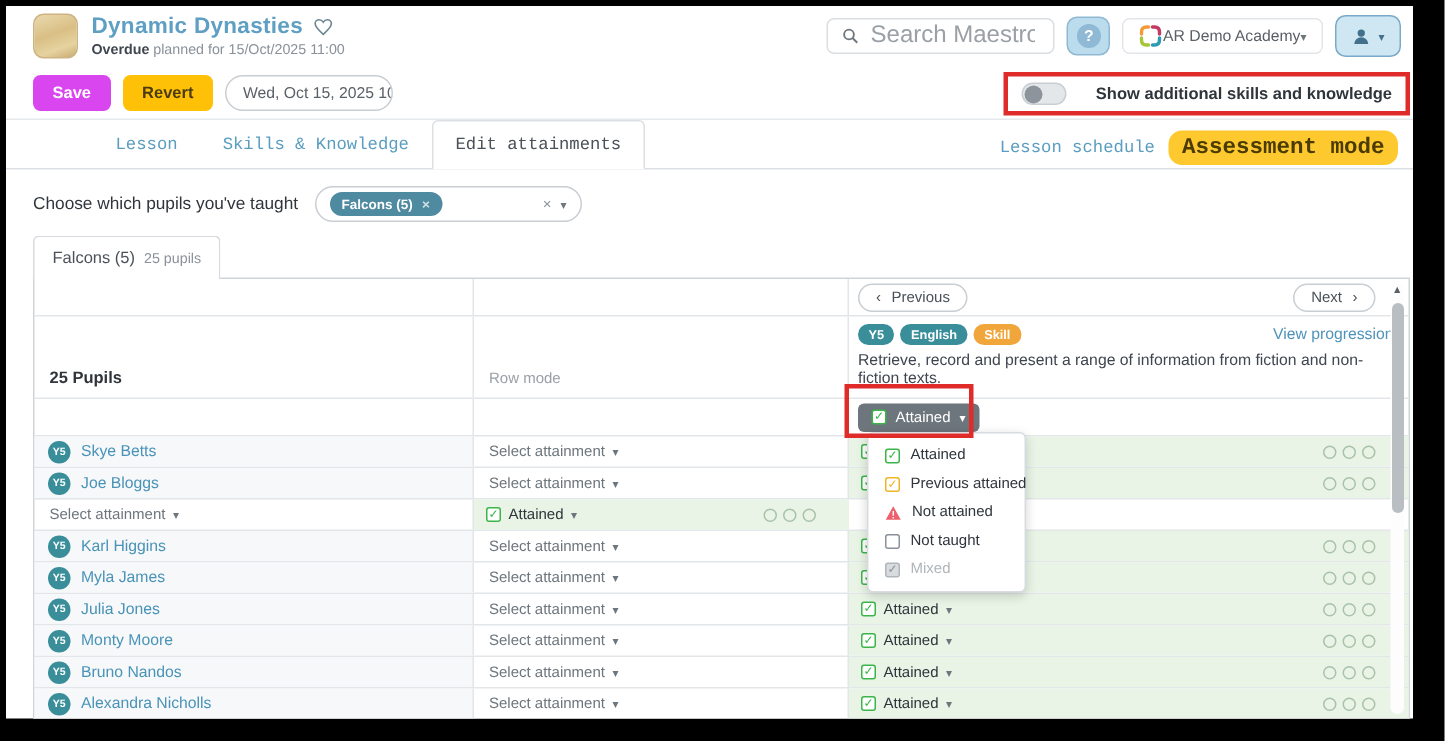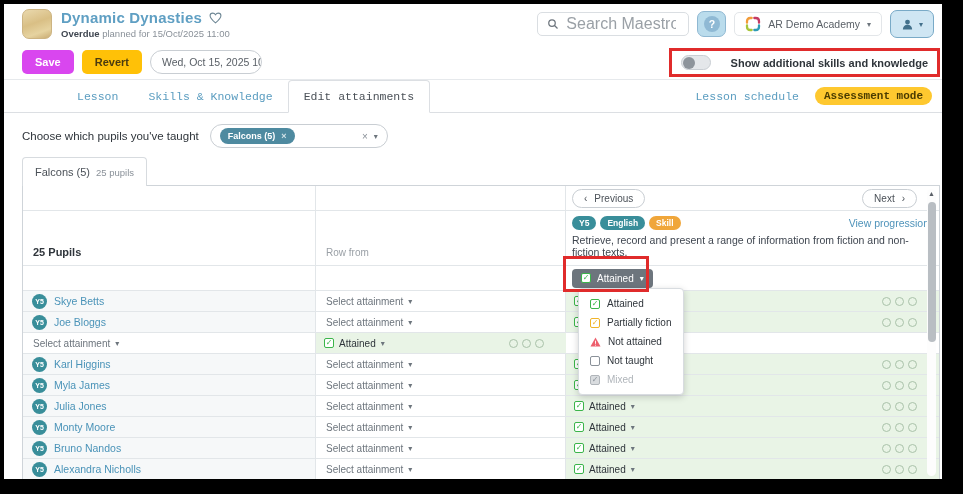--- a/index.html
+++ b/index.html
@@ -20,21 +20,21 @@
   .header-right { margin-left:auto; display:flex; align-items:center; gap:8px; }
   .searchbox { display:flex; align-items:center; gap:7px; width:152px; height:24px;
                border:1px solid #dadee2; border-radius:5px; background:#fff; padding:0 9px; }
   .searchbox input { border:none; outline:none; width:110px; font-size:16px; color:#555;
                      font-family:"Liberation Sans",sans-serif; }
   .searchbox input::placeholder { color:#9aa0a6; }
   .help-btn { width:29px; height:26px; border:1px solid #8fb8d2; border-radius:7px; background:#badcec;
               display:flex; align-items:center; justify-content:center; cursor:pointer; }
   .help-q { width:16px; height:16px; border-radius:50%; background:#8fb9d4; color:#fff;
             font-size:10.5px; font-weight:bold; line-height:16px; text-align:center; }
-  .academy-btn { display:flex; align-items:center; gap:7px; background:#fff; border:1px solid #e3e6e9;
+  .academy-btn { display:flex; align-items:center; background:#fff; border:1px solid #e3e6e9;
                  border-radius:5px; height:24px; padding:0 10px; font-size:10.5px; color:#5a6067; cursor:pointer; }
   .user-btn { width:44px; height:28px; background:#cfe6f3; border:1px solid #79aac7; border-radius:7px;
               display:flex; align-items:center; justify-content:center; gap:5px; cursor:pointer; }
   .caret { font-size:8px; color:#6d757d; }
   .user-btn .caret { color:#43718c; }
 
   
   .toolbar { display:flex; align-items:center; height:36px; padding:0 8px 0 18px; position:relative;
              border-bottom:1px solid #e6e9ec; }
   .btn { border:none; border-radius:5px; font-size:11px; font-weight:bold; padding:6px 13px; cursor:pointer;
@@ -50,23 +50,23 @@
             position:relative; cursor:pointer; flex:0 0 auto; }
   .knob { position:absolute; left:1px; top:1px; width:12px; height:12px; border-radius:50%; background:#8d949b; }
   .toggle-label { font-size:11px; font-weight:bold; color:#2f353b; white-space:nowrap;padding-left:12px; }
 
   
   .tabsbar { position:relative; border-bottom:1px solid #dcdfe3; height:33px; padding-left:58px;
              display:flex; align-items:flex-end;font-family:Liberation Mono, monospace; }
   .tab { font-size:11.5px; color:#5b9dc0; padding:9px 15px; cursor:pointer; }
   .tab.active { background:#fff; border:1px solid #dcdfe3; border-bottom:1px solid #fff;
                 border-radius:4px 4px 0 0; color:#4b5158; margin-bottom:-1px; }
-  .tabsbar-right { position:absolute; right:10px; top:7px; display:flex; gap:16px; align-items:center; }
+  .tabsbar-right { position:absolute; right:10px; top:7px; display:flex; gap:9px; align-items:center; }
   .lesson-schedule { color:#5b9dc0; font-size:11.5px; cursor:pointer; }
-  .assessment-badge { background:#fec82f; color:#4a3b00; font-size:11px; font-weight:bold;
+  .assessment-badge { background:#fec82f; color:#4a3b00; font-size:15px; font-weight:bold;
                       padding:3px 9px; border-radius:9px; }
 
   
   .filter-row { display:flex; align-items:center; padding:11px 0 9px 18px; gap:11px; }
   .filter-label { font-size:11.5px; color:#2f353b; }
   .pupil-select { width:178px; height:24px; border:1px solid #c9ced3; border-radius:13px;
                   display:flex; align-items:center; justify-content:space-between; padding:0 9px; cursor:pointer; }
   .tag { background:#4e8aa0; color:#fff; font-size:9px; font-weight:bold; border-radius:9px;
          padding:3px 8px; display:flex; align-items:center; gap:6px; }
   .tag-x { opacity:.75; font-size:9px; cursor:pointer; }
@@ -254,21 +254,21 @@
             <span>Previous</span>
           </span>
         <span class="pag-btn">
             <span>Next</span>
             <span>›</span>
           </span>
       </div>
     </div>
     <div class="grid rowB">
       <div class="cell c1">25 Pupils</div>
-      <div class="cell c2">Row from</div>
+      <div class="cell c2">Row mode</div>
       <div class="cell c3">
         <div class="badge-line">
           <span class="badge teal">Y5</span>
           <span class="badge teal">English</span>
           <span class="badge orange">Skill</span>
           <span class="view-prog">View progression</span>
         </div>
         <div class="skill-desc">Retrieve, record and present a range of information from fiction and non-fiction texts.</div>
       </div>
     </div>
@@ -478,21 +478,21 @@
   </div>
 
   
   <div class="menu" id="attain-menu">
       <div class="menu-item">
         <span class="cb green">✓</span>
         <span>Attained</span>
       </div>
       <div class="menu-item">
         <span class="cb yellow">✓</span>
-        <span>Partially fiction</span>
+        <span>Previous attained</span>
       </div>
       <div class="menu-item">
         <svg width="11" height="10" viewBox="0 0 24 22">
           <path d="M12 1 L23 21 H1 Z" fill="#ed5f6d"></path>
           <rect x="11" y="8" width="2" height="7" fill="#fff"></rect>
           <rect x="11" y="17" width="2" height="2" fill="#fff"></rect>
         </svg>
         <span>Not attained</span>
       </div>
       <div class="menu-item">

